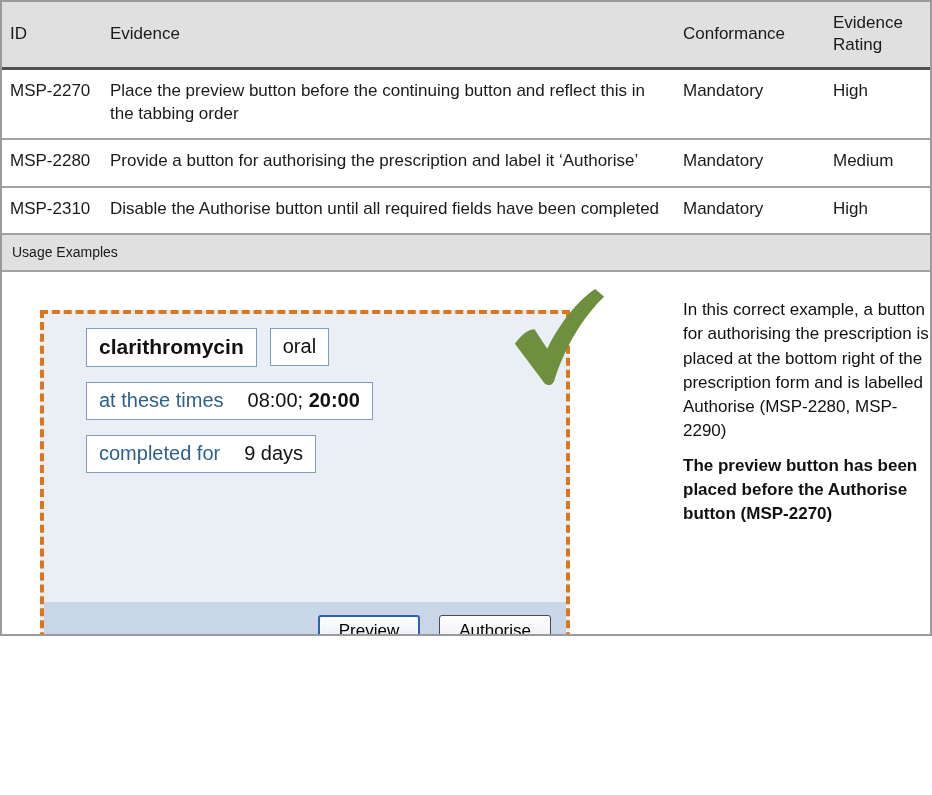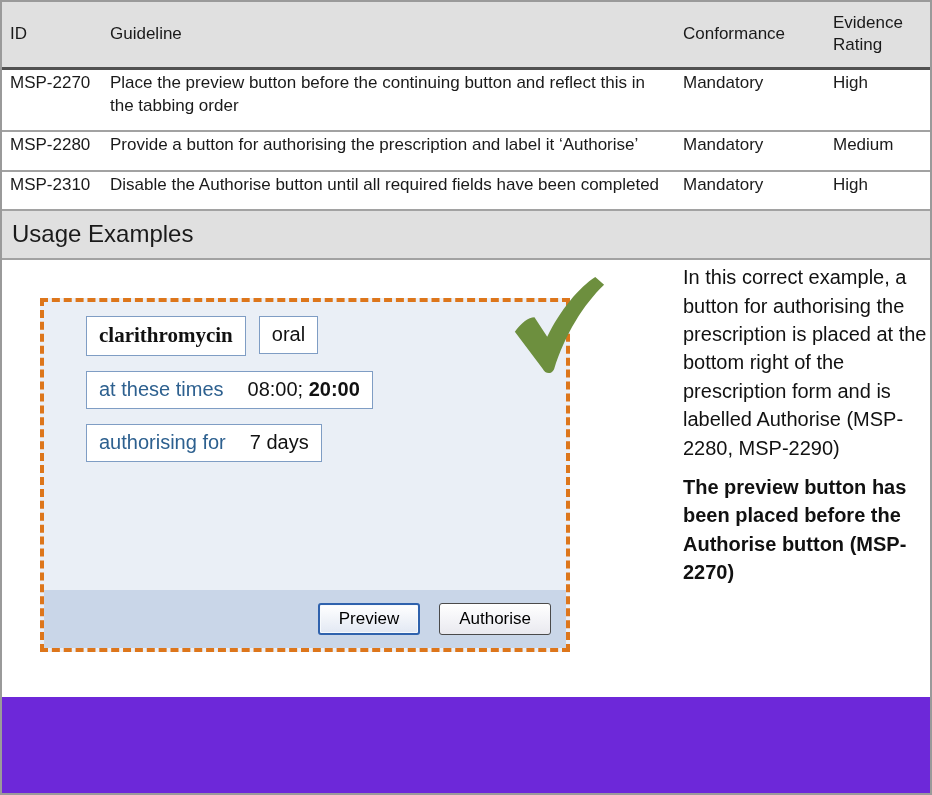--- a/index.html
+++ b/index.html
@@ -2,21 +2,21 @@
 <html><head>
 <meta charset="utf-8">
 <style>
   * { margin: 0; padding: 0; box-sizing: border-box; }
   html, body { background: #fff; }
   body { font-family: "Liberation Sans", "DejaVu Sans", sans-serif; color: #1a1a1a; }
 
   .page {
     position: relative;
     width: 932px;
-    height: 795px;
+    height: 636px;
     border: 2px solid #9a9a9a;
     background: #6d28d9;
     overflow: hidden;
   }
 
   
   table.guide-table {
     width: 100%;
     border-collapse: collapse;
     table-layout: fixed;
@@ -29,32 +29,32 @@
     vertical-align: middle;
     padding: 10px 8px;
     height: 66px;
     line-height: 1.3;
     border-bottom: 3px solid #515151;
   }
   .guide-table td {
     font-size: 17px;
     line-height: 1.38;
     vertical-align: top;
-    padding: 1px 8px 13px 8px;
+    padding: 9px 8px 13px 8px;
     border-bottom: 2px solid #a2a2a2;
     background: #fff;
   }
   .col-id { width: 100px; }
   .col-guideline { width: 573px; }
   .col-conformance { width: 150px; }
 
   
   .usage-header {
     background: #e0e0e0;
-    font-size: 24px;
+    font-size: 14px;
     padding: 9px 10px 10px 10px;
     border-bottom: 2px solid #a2a2a2;
   }
 
   
   .example-area {
     position: relative;
     height: 437px;
     background: #fff;
   }
@@ -76,21 +76,21 @@
     align-items: baseline;
     background: #fff;
     border: 1px solid #7f9dc4;
     padding: 6px 12px 7px 12px;
     font-size: 20px;
     color: #111;
     white-space: nowrap;
   }
   .field .lbl { color: #2d608f; text-align: right; }
   .field .val { margin-left: 24px; }
-  .drug-name { font-weight: bold; font-size: 21px; font-family: Liberation Serif, serif; }
+  .drug-name { font-weight: bold; font-size: 21px; }
   .dose-lbl {
     font-family: "Liberation Serif", "DejaVu Serif", serif;
     font-weight: bold;
     font-size: 17px;
     letter-spacing: 0.5px;
     color: #2d608f;
   }
   .dose-val { font-weight: bold; font-size: 21px; margin-left: 12px; }
   .bold { font-weight: bold; }
 
@@ -141,44 +141,44 @@
     position: absolute;
     left: 506px;
     top: 14px;
     width: 100px;
     height: 102px;
   }
 
   .notes {
     position: absolute;
     left: 681px;
-    top: 3px;
+    top: 26px;
     width: 248px;
-    font-size: 20px;
+    font-size: 17px;
     line-height: 1.42;
     color: #111;
   }
   .notes p + p { margin-top: 11px; font-weight: bold; }
 </style>
 </head>
 <body>
 
 <div class="page">
 
   <table class="guide-table">
     <colgroup>
       <col class="col-id">
         <col class="col-guideline">
         <col class="col-conformance">
         <col>
     </colgroup>
     <thead>
       <tr>
         <th>ID</th>
-        <th>Guideline</th>
+        <th>Evidence</th>
         <th>Conformance</th>
         <th>Evidence Rating</th>
       </tr>
     </thead>
     <tbody>
       <tr>
         <td>MSP-2270</td>
         <td>Place the preview button before the continuing button and reflect this in the tabbing order</td>
         <td>Mandatory</td>
         <td>High</td>
@@ -218,22 +218,22 @@
         <div class="field-row">
           <span class="field">
             <span class="lbl">at these times</span>
             <span class="val"><span>08:00; </span><span class="bold">20:00</span></span>
           </span>
         </div>
 
 
         <div class="field-row">
           <span class="field">
-            <span class="lbl">authorising for</span>
-            <span class="val">7 days</span>
+            <span class="lbl">completed for</span>
+            <span class="val">9 days</span>
           </span>
         </div>
 
       </div>
 
       <div class="rx-footer">
         <button class="btn btn-preview">Preview</button>
         <button class="btn btn-authorise">Authorise</button>
       </div>
     </div>

